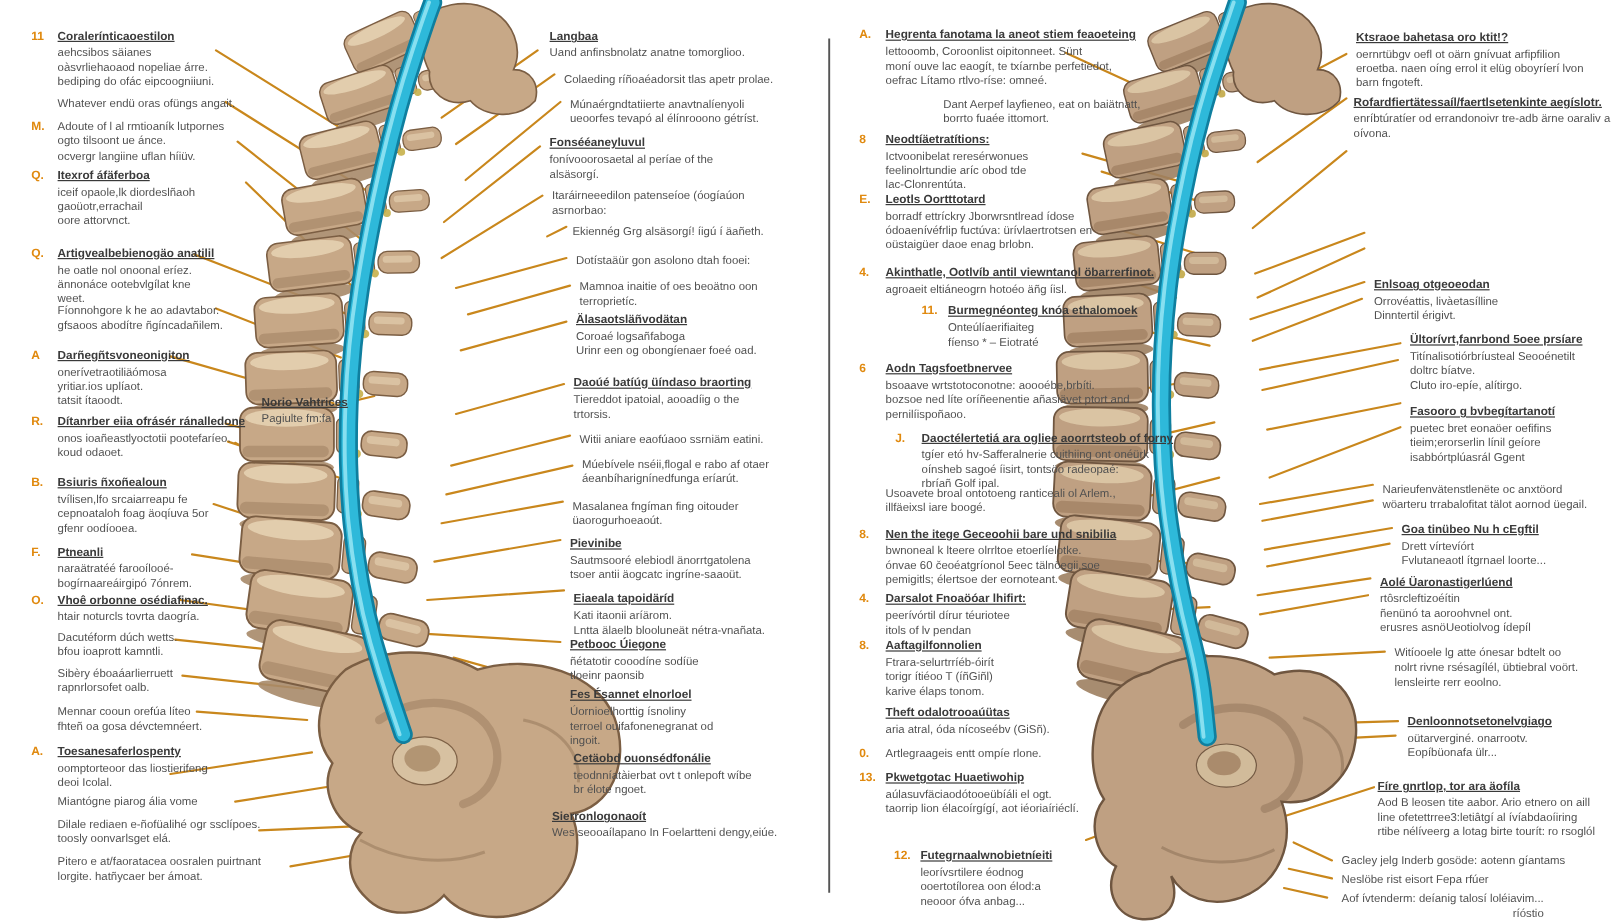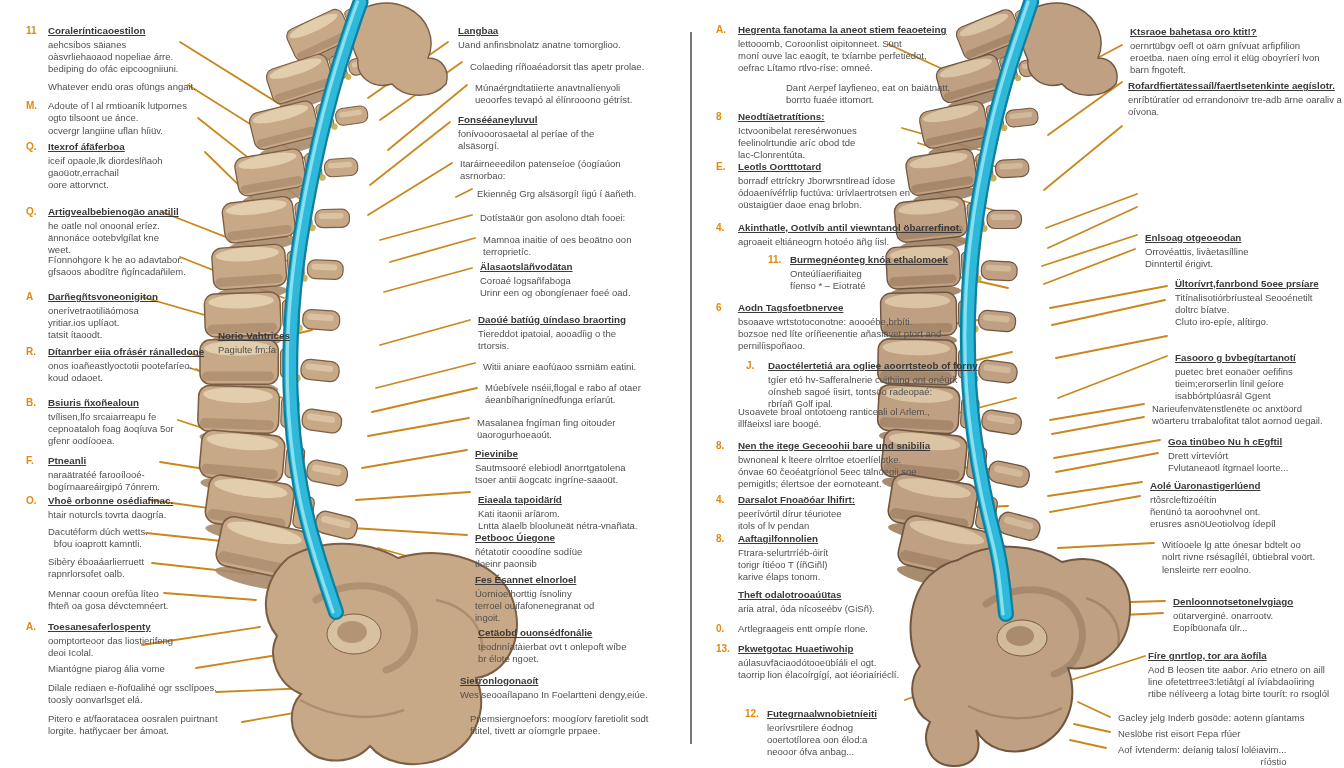--- a/index.html
+++ b/index.html
@@ -499,21 +499,21 @@
           <div class="bl">bogírnaareáirgipó 7ónrem.</div>
         </div>
       </div>
       <div class="lbl" style="left: 26px; top: 495px;">
         <span class="mk">O.</span>
         <div class="tx">
           <div class="hd">Vhoê orbonne osédiafinac.</div>
           <div class="bl">htair noturcls tovrta daogría.</div>
         </div>
       </div>
-      <div class="lbl" style="left: 48px; top: 526px; text-align: center;">
+      <div class="lbl" style="left: 48px; top: 526px;">
         <div class="tx">
           <div class="bl">Dacutéform dúch wetts.</div>
           <div class="bl">bfou ioaprott kamntli.</div>
         </div>
       </div>
       <div class="lbl" style="left: 48px; top: 556px;">
         <div class="tx">
           <div class="bl">Sibèry éboaáarlierruett</div>
           <div class="bl">rapnrlorsofet oalb.</div>
         </div>
@@ -667,26 +667,20 @@
           <div class="bl">teodnníatàierbat ovt t onlepoft wíbe</div>
           <div class="bl">br élote ngoet.</div>
         </div>
       </div>
       <div class="lbl" style="left: 460px; top: 675px;">
         <div class="tx">
           <div class="hd">Sierronlogonaoít</div>
           <div class="bl">Wes seooaílapano In Foelartteni dengy,eiúe.</div>
         </div>
       </div>
-      <div class="lbl" style="left: 470px; top: 713px;">
-        <div class="tx">
-          <div class="bl">Pnemsiergnoefors: moogíorv faretiolit sodt</div>
-          <div class="bl">fititel, tivett ar oíomgrle prpaee.</div>
-        </div>
-      </div>
       <div class="lbl" style="left: 716px; top: 24px;">
         <span class="mk">A.</span>
         <div class="tx">
           <div class="hd">Hegrenta fanotama la aneot stiem feaoeteing</div>
           <div class="bl">lettooomb, Coroonlist oipitonneet. Sünt</div>
           <div class="bl">moní ouve lac eaogít, te txíarnbe perfetiedot,</div>
           <div class="bl">oefrac Lítamo rtlvo-ríse: omneé.</div>
         </div>
       </div>
       <div class="lbl" style="left: 738px; top: 82px; margin-left: 48px;">
@@ -830,21 +824,21 @@
         </div>
       </div>
       <div class="lbl" style="left: 1175px; top: 278px;">
         <div class="tx">
           <div class="hd">Ültorívrt,fanrbond 5oee prsíare</div>
           <div class="bl">Titínalisotiórbríusteal Seooénetilt</div>
           <div class="bl">doltrc bíatve.</div>
           <div class="bl">Cluto iro-epíe, alítirgo.</div>
         </div>
       </div>
-      <div class="lbl" style="left: 1175px; top: 352px;">
+      <div class="lbl" style="left: 1175px; top: 338px;">
         <div class="tx">
           <div class="hd">Fasooro g bvbegítartanotí</div>
           <div class="bl">puetec bret eonaöer oefifins</div>
           <div class="bl">tieim;erorserlin línil geíore</div>
           <div class="bl">isabbórtplúasrál Ggent</div>
         </div>
       </div>
       <div class="lbl" style="left: 1152px; top: 403px;">
         <div class="tx">
           <div class="bl">Narieufenvätenstlenëte oc anxtöord</div>

